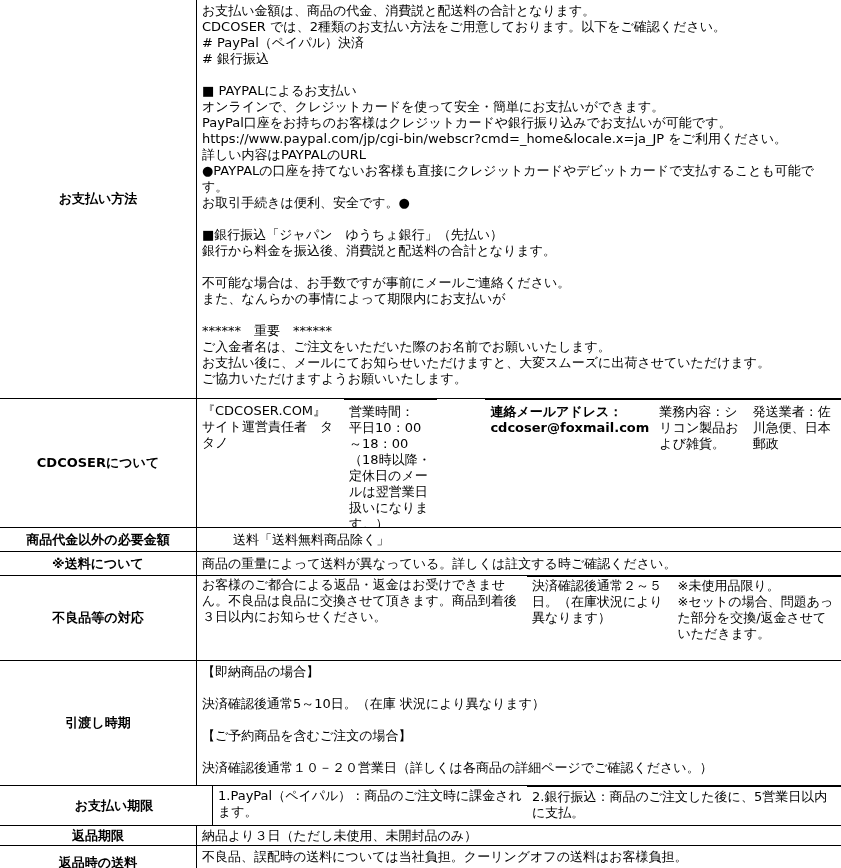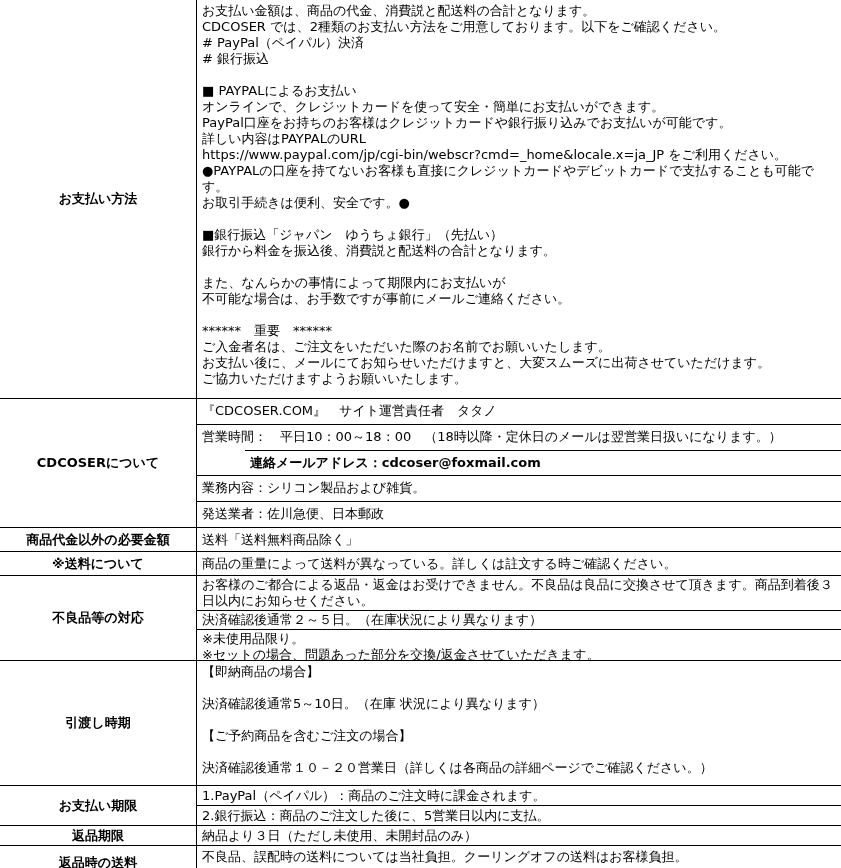--- a/index.html
+++ b/index.html
@@ -24,35 +24,35 @@
     border-right: 1px solid #000;
     display: flex;
     align-items: center;
     justify-content: center;
     text-align: center;
     font-weight: bold;
     padding: 2px;
   }
   .content-cell { flex: 1; min-width: 0; overflow: hidden; }
   .pad { padding: 3px 15px 2px 5px; }
-  .stack { display: flex; flex-direction: column; }
+  .stack { display: flex; flex-direction: row; }
   .sub-cell { padding: 4px 5px 2px 5px; }
   .sub-cell + .sub-cell { border-top: 1px solid #000; }
   .grow { flex: 1; }
   .line { min-height: 16px; white-space: pre-wrap; }
   .bold { font-weight: bold; margin-left: 48px; }
 
   
   .row-payment    { height: 398px; }
   .row-about      { height: 129px; }
-  .row-extra      { height: 24px; }
+  .row-extra      { height: 24px; gap: 31px; }
   .row-shipnote   { height: 24px; }
   .row-defect     { height: 85px; }
   .row-delivery   { height: 125px; }
-  .row-deadline   { height: 40px; }
+  .row-deadline   { height: 40px; padding-left: 16px; }
   .row-return     { height: 20px; }
   .row-returnship { height: 35px; }
 
   .row-extra .pad, .row-shipnote .pad { padding-top: 4px; }
   .row-return .pad { padding-top: 2px; }
   .row-returnship .pad { padding-top: 3px; }
   .row-defect .sub-cell { padding-top: 1px; padding-bottom: 1px; }
   .row-deadline .sub-cell { padding-top: 2px; padding-bottom: 1px; }
 </style>
 </head>
@@ -64,30 +64,30 @@
     <div class="label-cell">お支払い方法</div>
     <div class="content-cell pad">
         <div class="line">お支払い金額は、商品の代金、消費説と配送料の合計となります。</div>
         <div class="line">CDCOSER では、2種類のお支払い方法をご用意しております。以下をご確認ください。</div>
         <div class="line"># PayPal（ペイパル）決済</div>
         <div class="line"># 銀行振込</div>
         <div class="line"></div>
         <div class="line">■ PAYPALによるお支払い</div>
         <div class="line">オンラインで、クレジットカードを使って安全・簡単にお支払いができます。</div>
         <div class="line">PayPal口座をお持ちのお客様はクレジットカードや銀行振り込みでお支払いが可能です。</div>
+        <div class="line">https://www.paypal.com/jp/cgi-bin/webscr?cmd=_home&amp;locale.x=ja_JP をご利用ください。</div>
         <div class="line">詳しい内容はPAYPALのURL</div>
-        <div class="line">https://www.paypal.com/jp/cgi-bin/webscr?cmd=_home&amp;locale.x=ja_JP をご利用ください。</div>
         <div class="line">●PAYPALの口座を持てないお客様も直接にクレジットカードやデビットカードで支払することも可能です。</div>
         <div class="line">お取引手続きは便利、安全です。●</div>
         <div class="line"></div>
         <div class="line">■銀行振込「ジャパン　ゆうちょ銀行」（先払い）</div>
         <div class="line">銀行から料金を振込後、消費説と配送料の合計となります。</div>
         <div class="line"></div>
+        <div class="line">不可能な場合は、お手数ですが事前にメールご連絡ください。</div>
         <div class="line">また、なんらかの事情によって期限内にお支払いが</div>
-        <div class="line">不可能な場合は、お手数ですが事前にメールご連絡ください。</div>
         <div class="line"></div>
         <div class="line">******　重要　******</div>
         <div class="line">ご入金者名は、ご注文をいただいた際のお名前でお願いいたします。</div>
         <div class="line">お支払い後に、メールにてお知らせいただけますと、大変スムーズに出荷させていただけます。</div>
         <div class="line">ご協力いただけますようお願いいたします。</div>
       </div>
   </section>
 
   <section class="row row-about">
     <div class="label-cell">CDCOSERについて</div>

